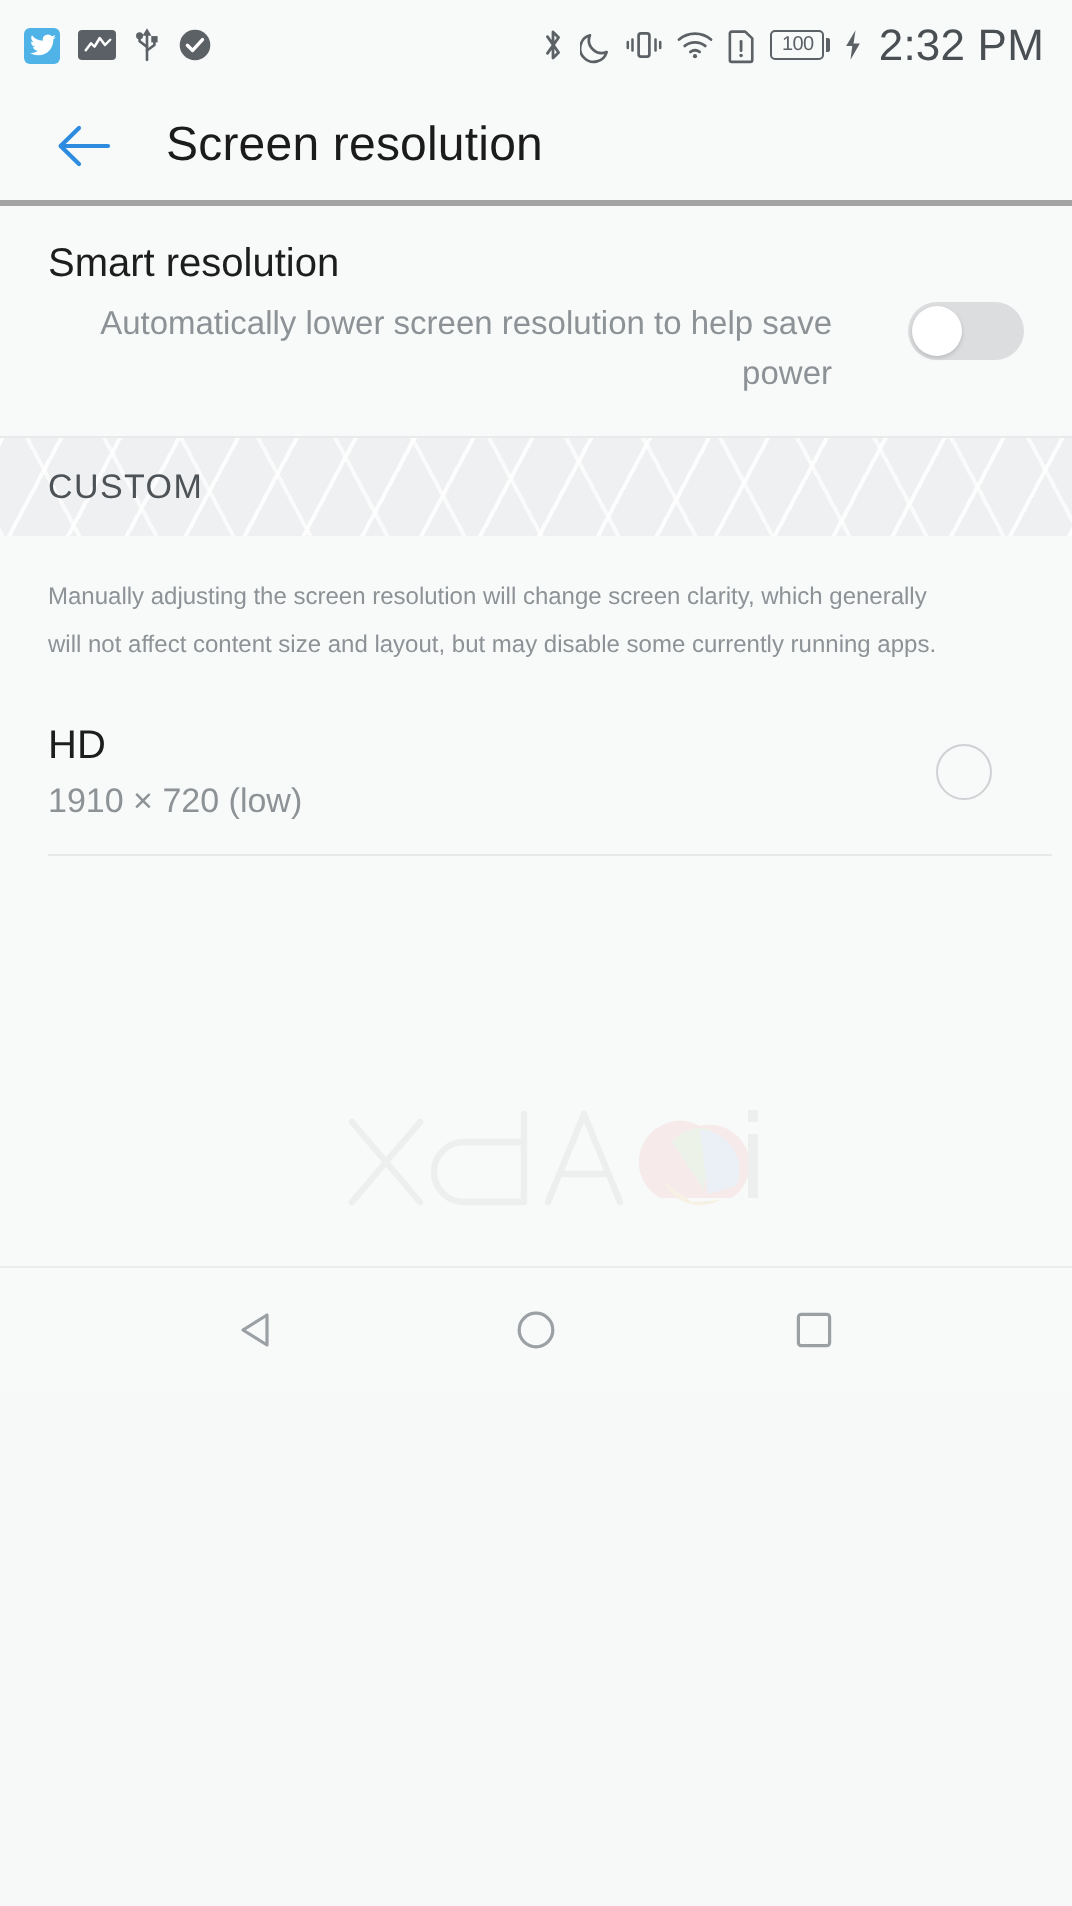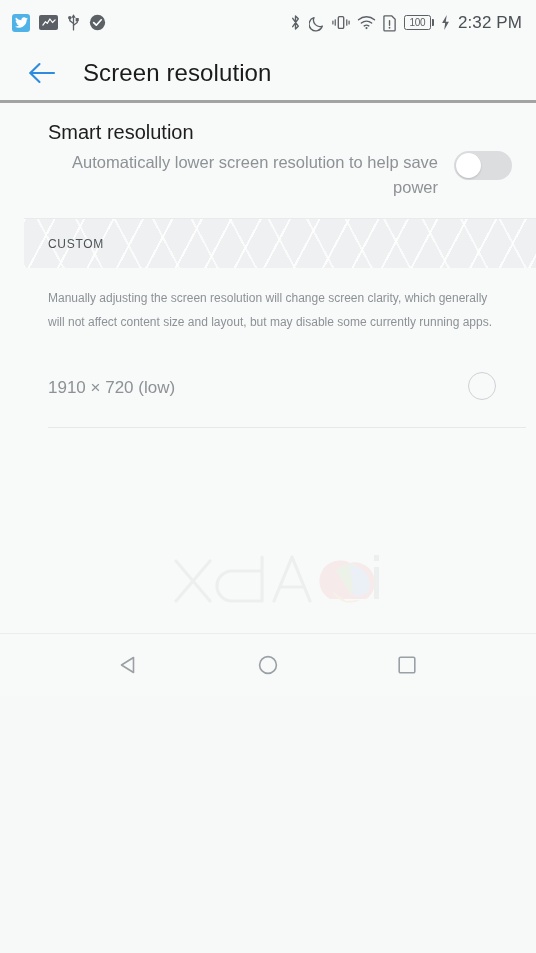--- a/index.html
+++ b/index.html
@@ -54,21 +54,21 @@
     display: flex; align-items: center; justify-content: center;
   }
   .icon-stats-badge {
     width: 19px; height: 15px;
     border-radius: 2px;
     background: #5a6066;
     display: flex; align-items: center; justify-content: center;
   }
 
   .status-time {
-    font-size: 17px;
+    font-size: 22px;
     color: #4a4f54;
     letter-spacing: 0.1px;
     margin-left: 1px;
     white-space: nowrap;
   }
 
   .batt {
     display: flex;
     align-items: center;
     gap: 0px;
@@ -114,21 +114,20 @@
     margin-left: 21px;
     letter-spacing: 0.1px;
   }
 
   
   .content {
     flex: 1 1 auto;
     position: relative;
     background: #f8f9f9;
     overflow: hidden;
-    padding-left: 24px;
   }
 
   
   .watermark {
     position: absolute;
     left: 170px;
     top: 448px;
     width: 220px;
     height: 62px;
     pointer-events: none;
@@ -186,21 +185,21 @@
     background:
       repeating-linear-gradient(118deg, rgba(255,255,255,0.85) 0 2px, rgba(0,0,0,0) 2px 26px),
       repeating-linear-gradient(62deg, rgba(255,255,255,0.7) 0 2px, rgba(0,0,0,0) 2px 34px),
       #eff0f1;
     display: flex;
     align-items: center;
     padding: 0 24px;
     border-top: 1px solid #e9eaeb;
   }
   .section-title {
-    font-size: 12px;
+    font-size: 17px;
     color: #4d5256;
     letter-spacing: 0.7px;
     font-weight: 500;
   }
 
   .desc {
     font-size: 12px;
     color: #8d9296;
     line-height: 24px;
     padding: 18px 24px 10px 24px;
@@ -420,20 +419,21 @@
       </div>
 
       <div class="section-band">
         <div class="section-title">CUSTOM</div>
       </div>
 
       <div class="desc">Manually adjusting the screen resolution will change screen clarity, which generally will not affect content size and layout, but may disable some currently running apps.</div>
 
       <div class="opt-row">
         <div class="opt-texts">
+          <div class="opt-title">HD</div>
           <div class="opt-sub">1910 × 720 (low)</div>
         </div>
         <div class="radio"></div>
         <div class="opt-div"></div>
       </div>
 
 
     </div>
   </div>
 

